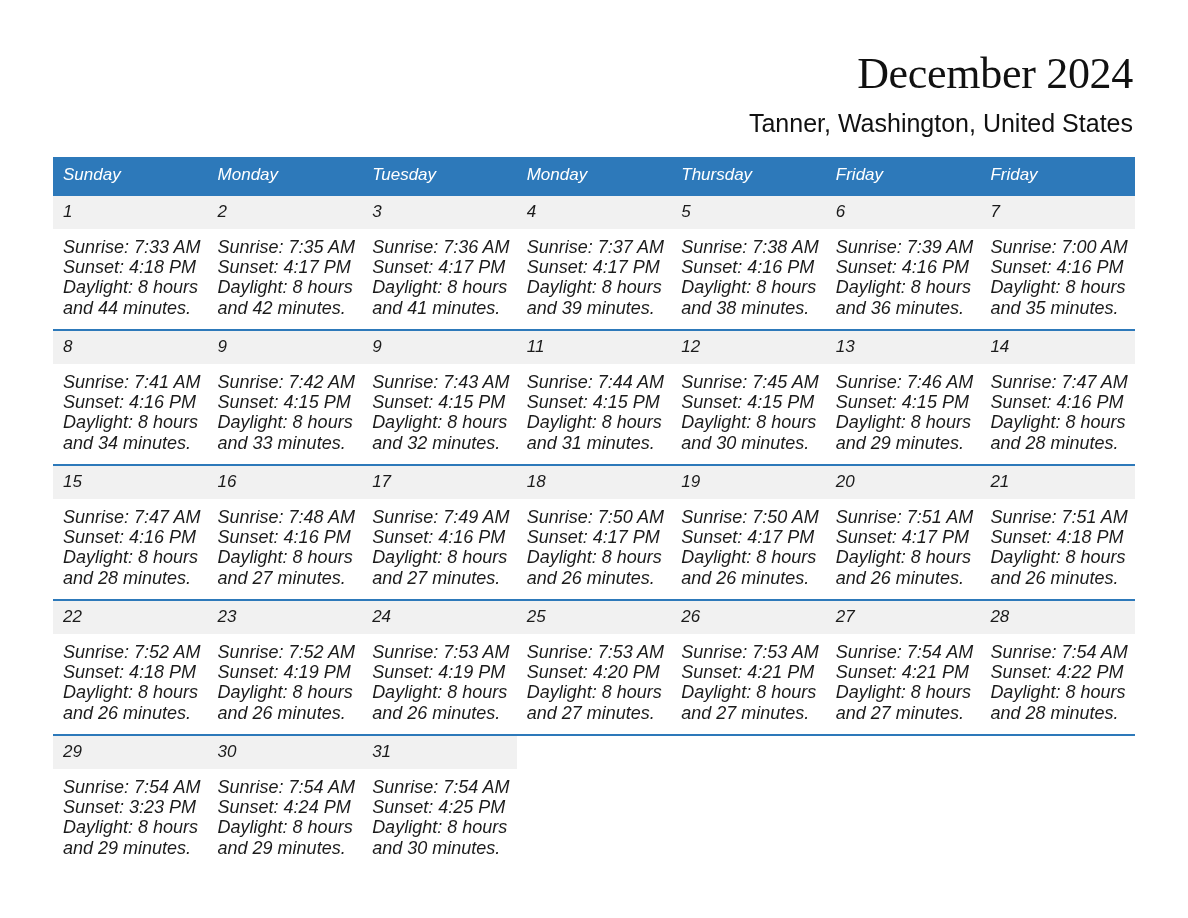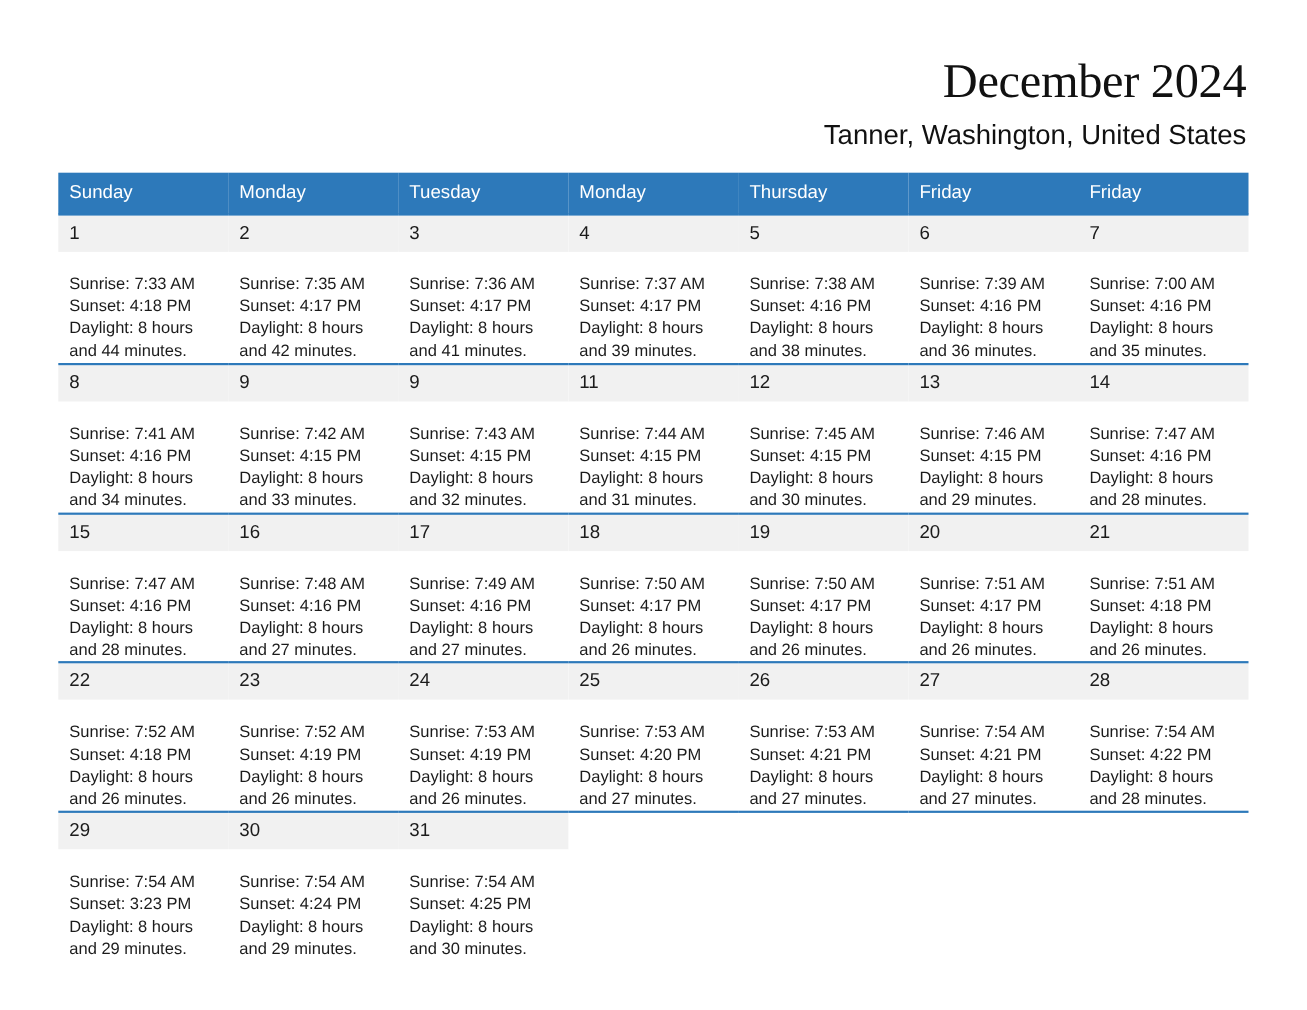--- a/index.html
+++ b/index.html
@@ -93,20 +93,21 @@
   .calendar {
     position: absolute;
     left: 53px;
     top: 157px;
     width: 1082px;
   }
   table.cal {
     width: 1082px;
     border-collapse: collapse;
     table-layout: fixed;
+    font-style: italic;
   }
   table.cal th {
     background: #2d79ba;
     color: #ffffff;
     font-size: 17px;
     font-weight: 400;
     text-align: left;
     padding: 8px 0 9px 10px;
     height: 19px;
     border: none;
@@ -127,22 +128,22 @@
     font-size: 17px;
     line-height: 20px;
     color: #1b1b1b;
     padding: 6px 0 7px 10px;
     height: 20px;
   }
   .daynum.empty {
     background: #ffffff;
   }
   .details {
-    padding: 20px 0 0 10px;
-    font-size: 15px;
+    padding: 8px 0 0 10px;
+    font-size: 18px;
     line-height: 20.2px;
     color: #1b1b1b;
   }
   .details div {
     white-space: nowrap;
   }
   .cell-empty .details { visibility: hidden; }
 </style>
 </head>
 <body>

